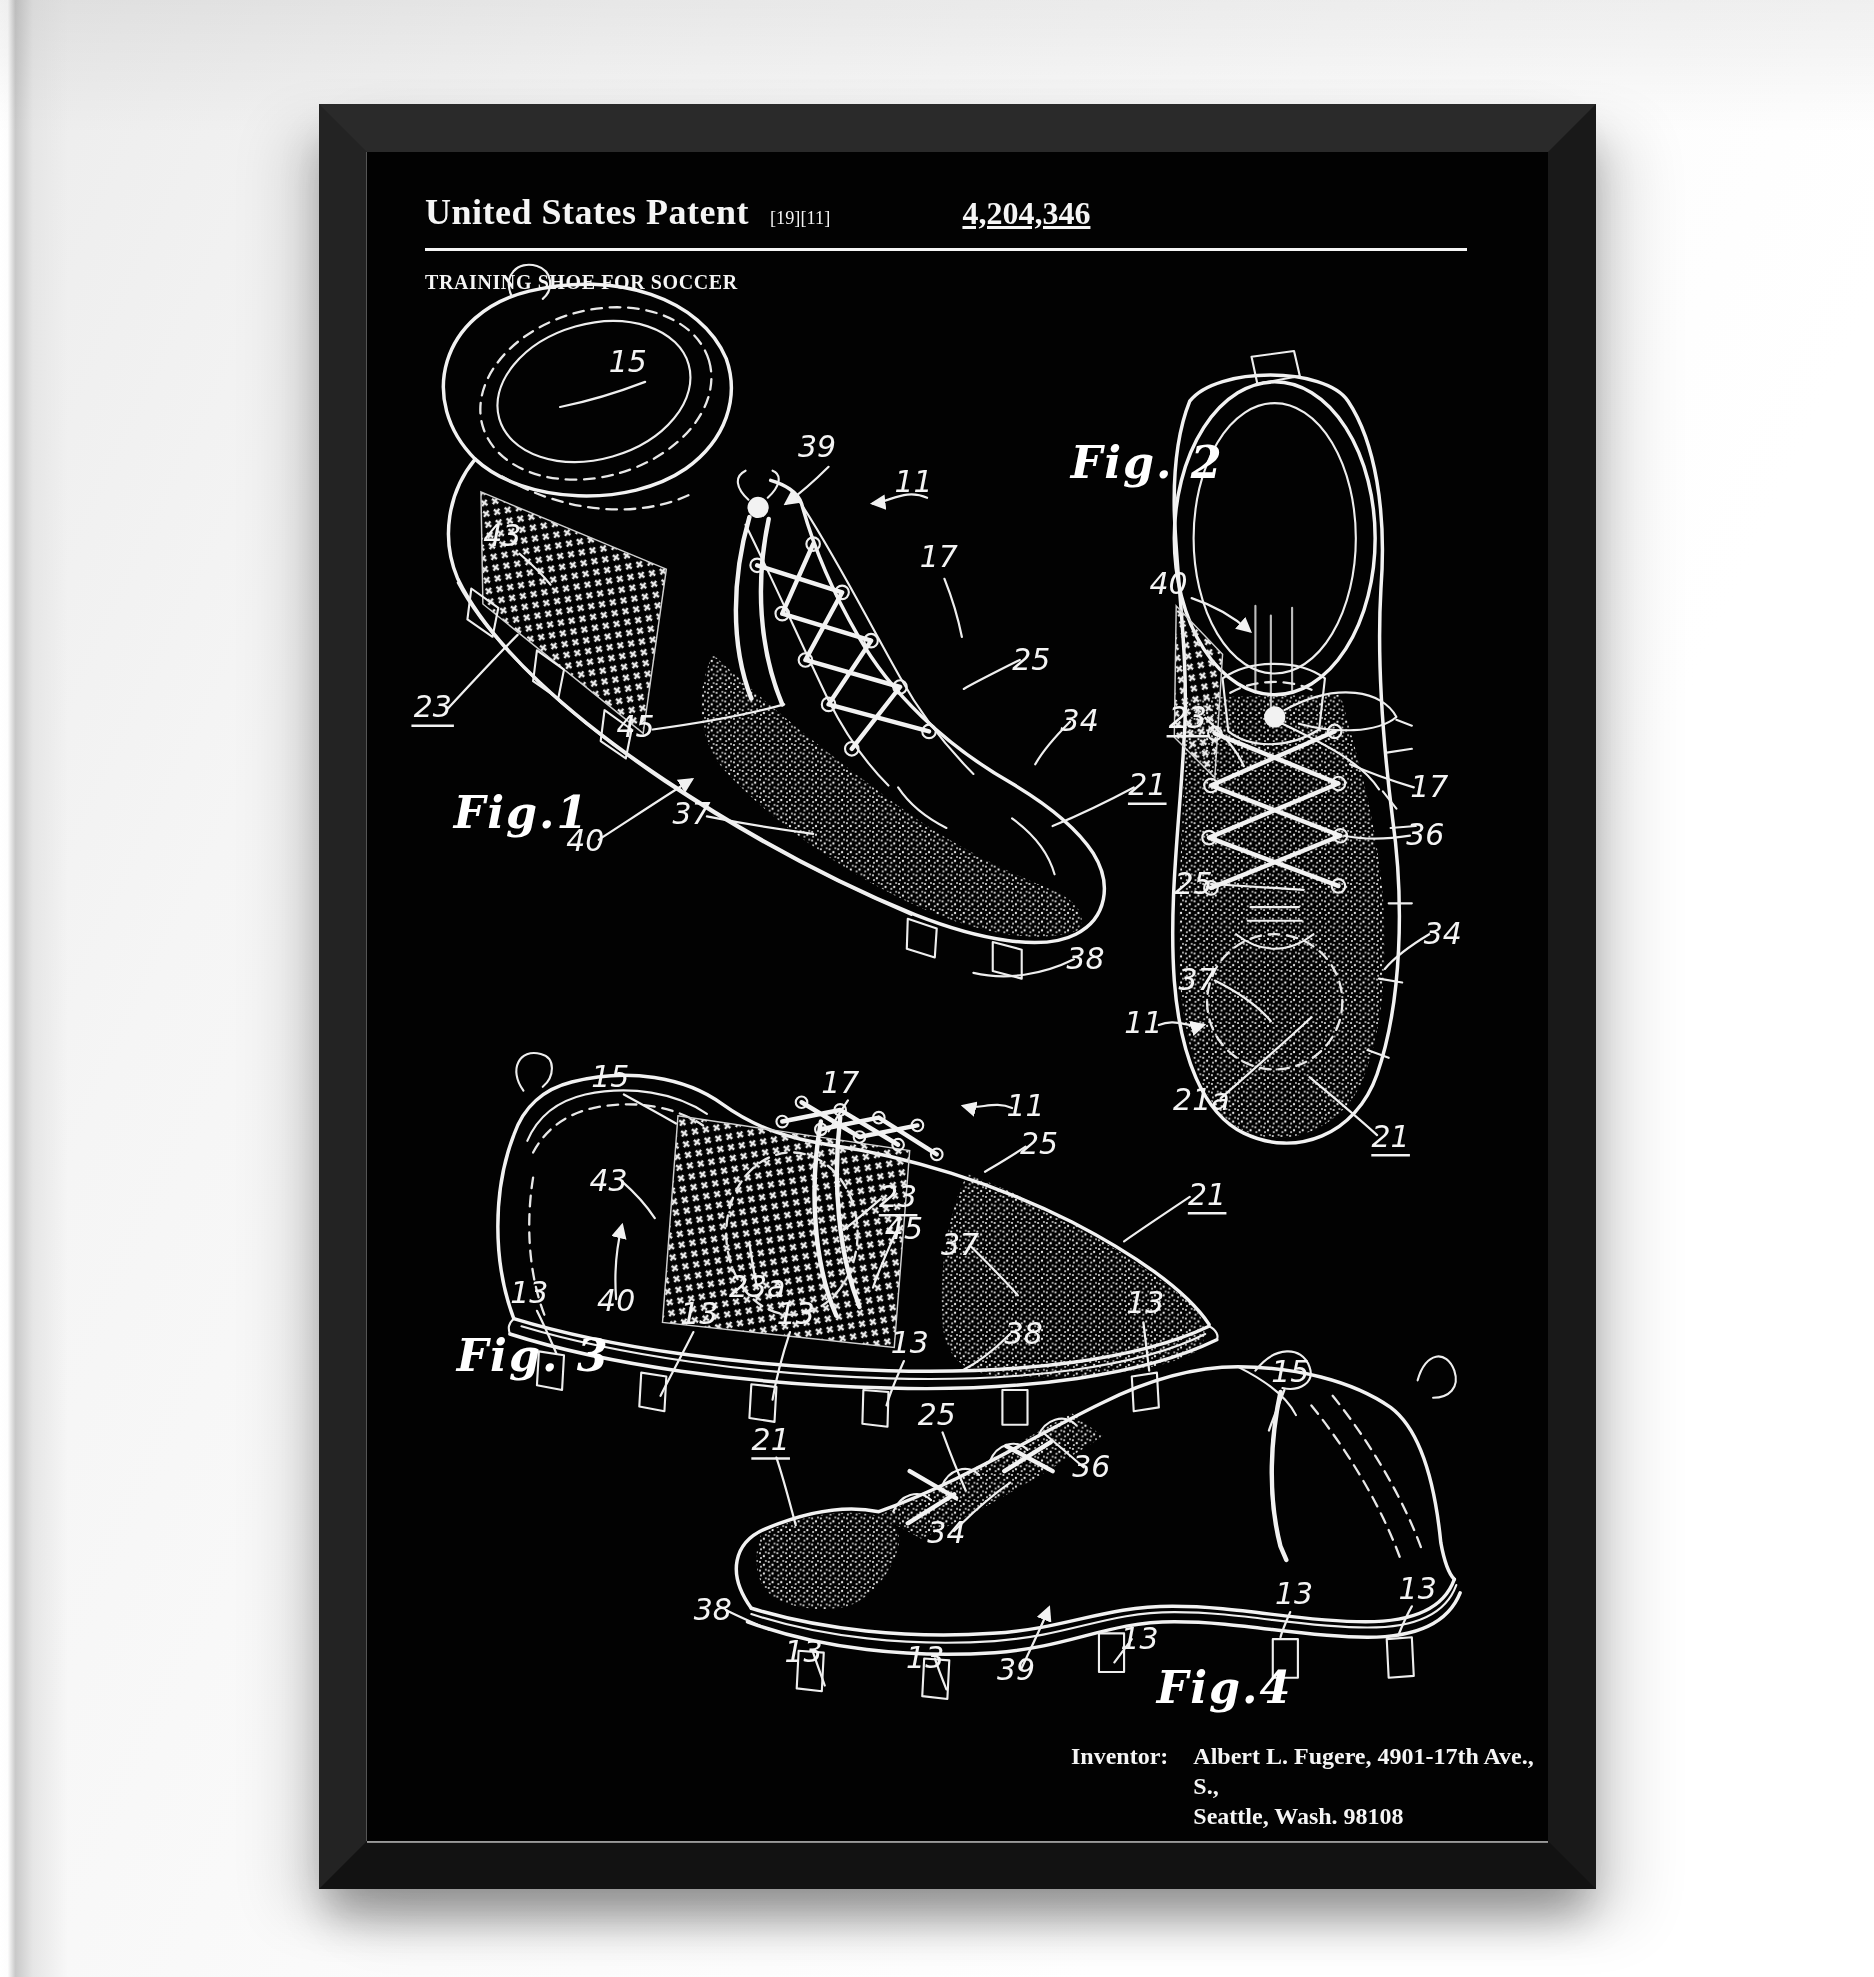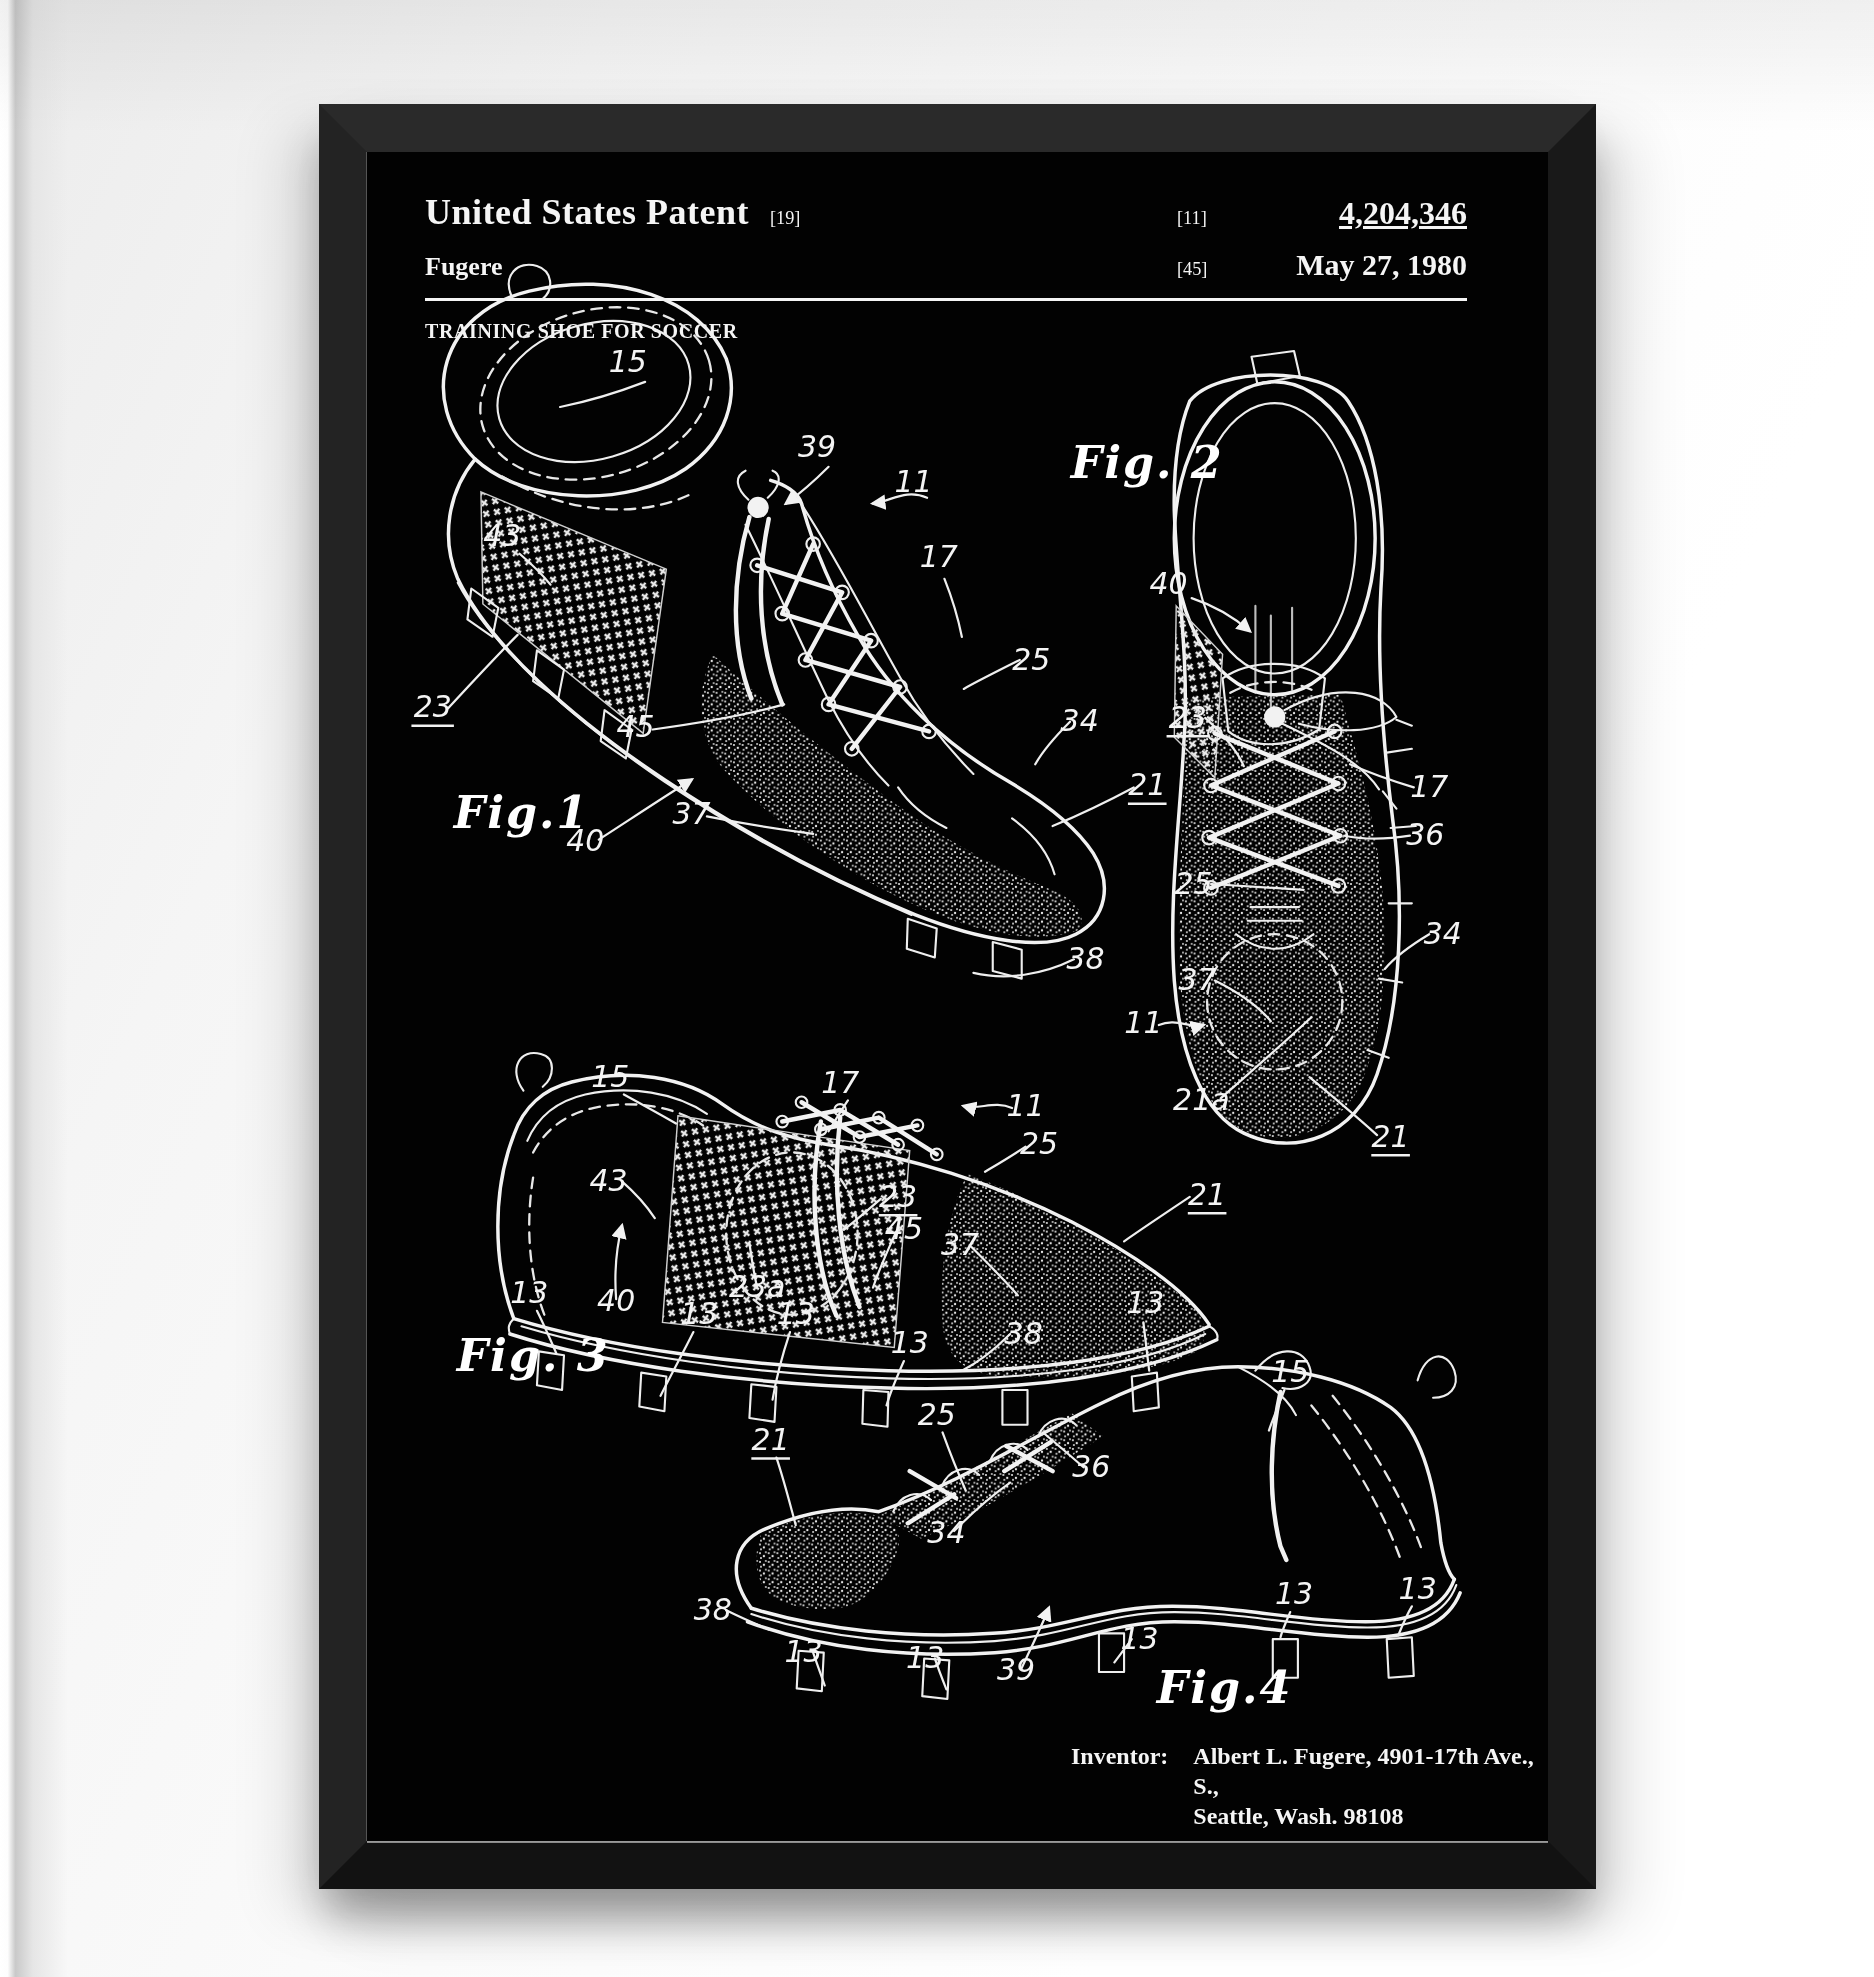--- a/index.html
+++ b/index.html
@@ -29,21 +29,21 @@
     box-shadow:-34px 24px 53px rgba(0,0,0,.10), 34px 31px 58px rgba(0,0,0,.12),
                0 33px 41px -5.8px rgba(0,0,0,.30);
     background:#000;
   }
   .poster{
     position:absolute;inset:0;background:#020202;color:#f5f5f5;
     box-shadow:0 1.9px 0 0 #9a9a9a, -1px 0 0 0 #555;
   }
   
   .header{position:absolute;left:0;top:0;right:0;padding:39px 81px 0 58px;}
-  .hrow{display:flex;justify-content:space-between;align-items:baseline;}
+  .hrow{display:flex;justify-content:flex-start;align-items:baseline;}
   .hrow1{margin-bottom:15.4px;}
   .hleft{display:flex;align-items:baseline;gap:21px;}
   .hright{display:flex;align-items:baseline;justify-content:space-between;width:290px;}
   .htitle{font-size:36px;font-weight:bold;letter-spacing:0.5px;}
   .href{font-size:18.3px;font-weight:normal;}
   .hnum{font-size:32px;font-weight:bold;text-decoration:underline;}
   .hname{font-size:26px;font-weight:bold;}
   .hdate{font-size:30px;font-weight:bold;}
   .hrule{height:2.9px;background:#f5f5f5;margin-top:15.4px;}
   .hdoc{font-size:20px;font-weight:bold;letter-spacing:0.6px;margin-top:19.3px;}
@@ -70,29 +70,20 @@
 
       <div class="header">
         <div class="hrow hrow1">
           <div class="hleft">
             <span class="htitle">United States Patent</span>
             <span class="href">[19]</span>
           </div>
           <div class="hright">
             <span class="href">[11]</span>
             <span class="hnum">4,204,346</span>
-          </div>
-        </div>
-        <div class="hrow">
-          <div class="hleft">
-            <span class="hname">Fugere</span>
-          </div>
-          <div class="hright">
-            <span class="href">[45]</span>
-            <span class="hdate">May 27, 1980</span>
           </div>
         </div>
         <div class="hrule"></div>
         <div class="hdoc">TRAINING SHOE FOR SOCCER</div>
       </div>
 
       <svg class="sheet" width="1181" height="1689" viewBox="0 0 1223 1749">
         <defs>
           <pattern id="wv" width="16" height="16" patternUnits="userSpaceOnUse" patternTransform="rotate(35)">
             <path d="M0,4 h8 M8,12 h8 M4,0 v8 M12,8 v8" stroke="#e9e9e9" stroke-width="2.4" fill="none"></path>

